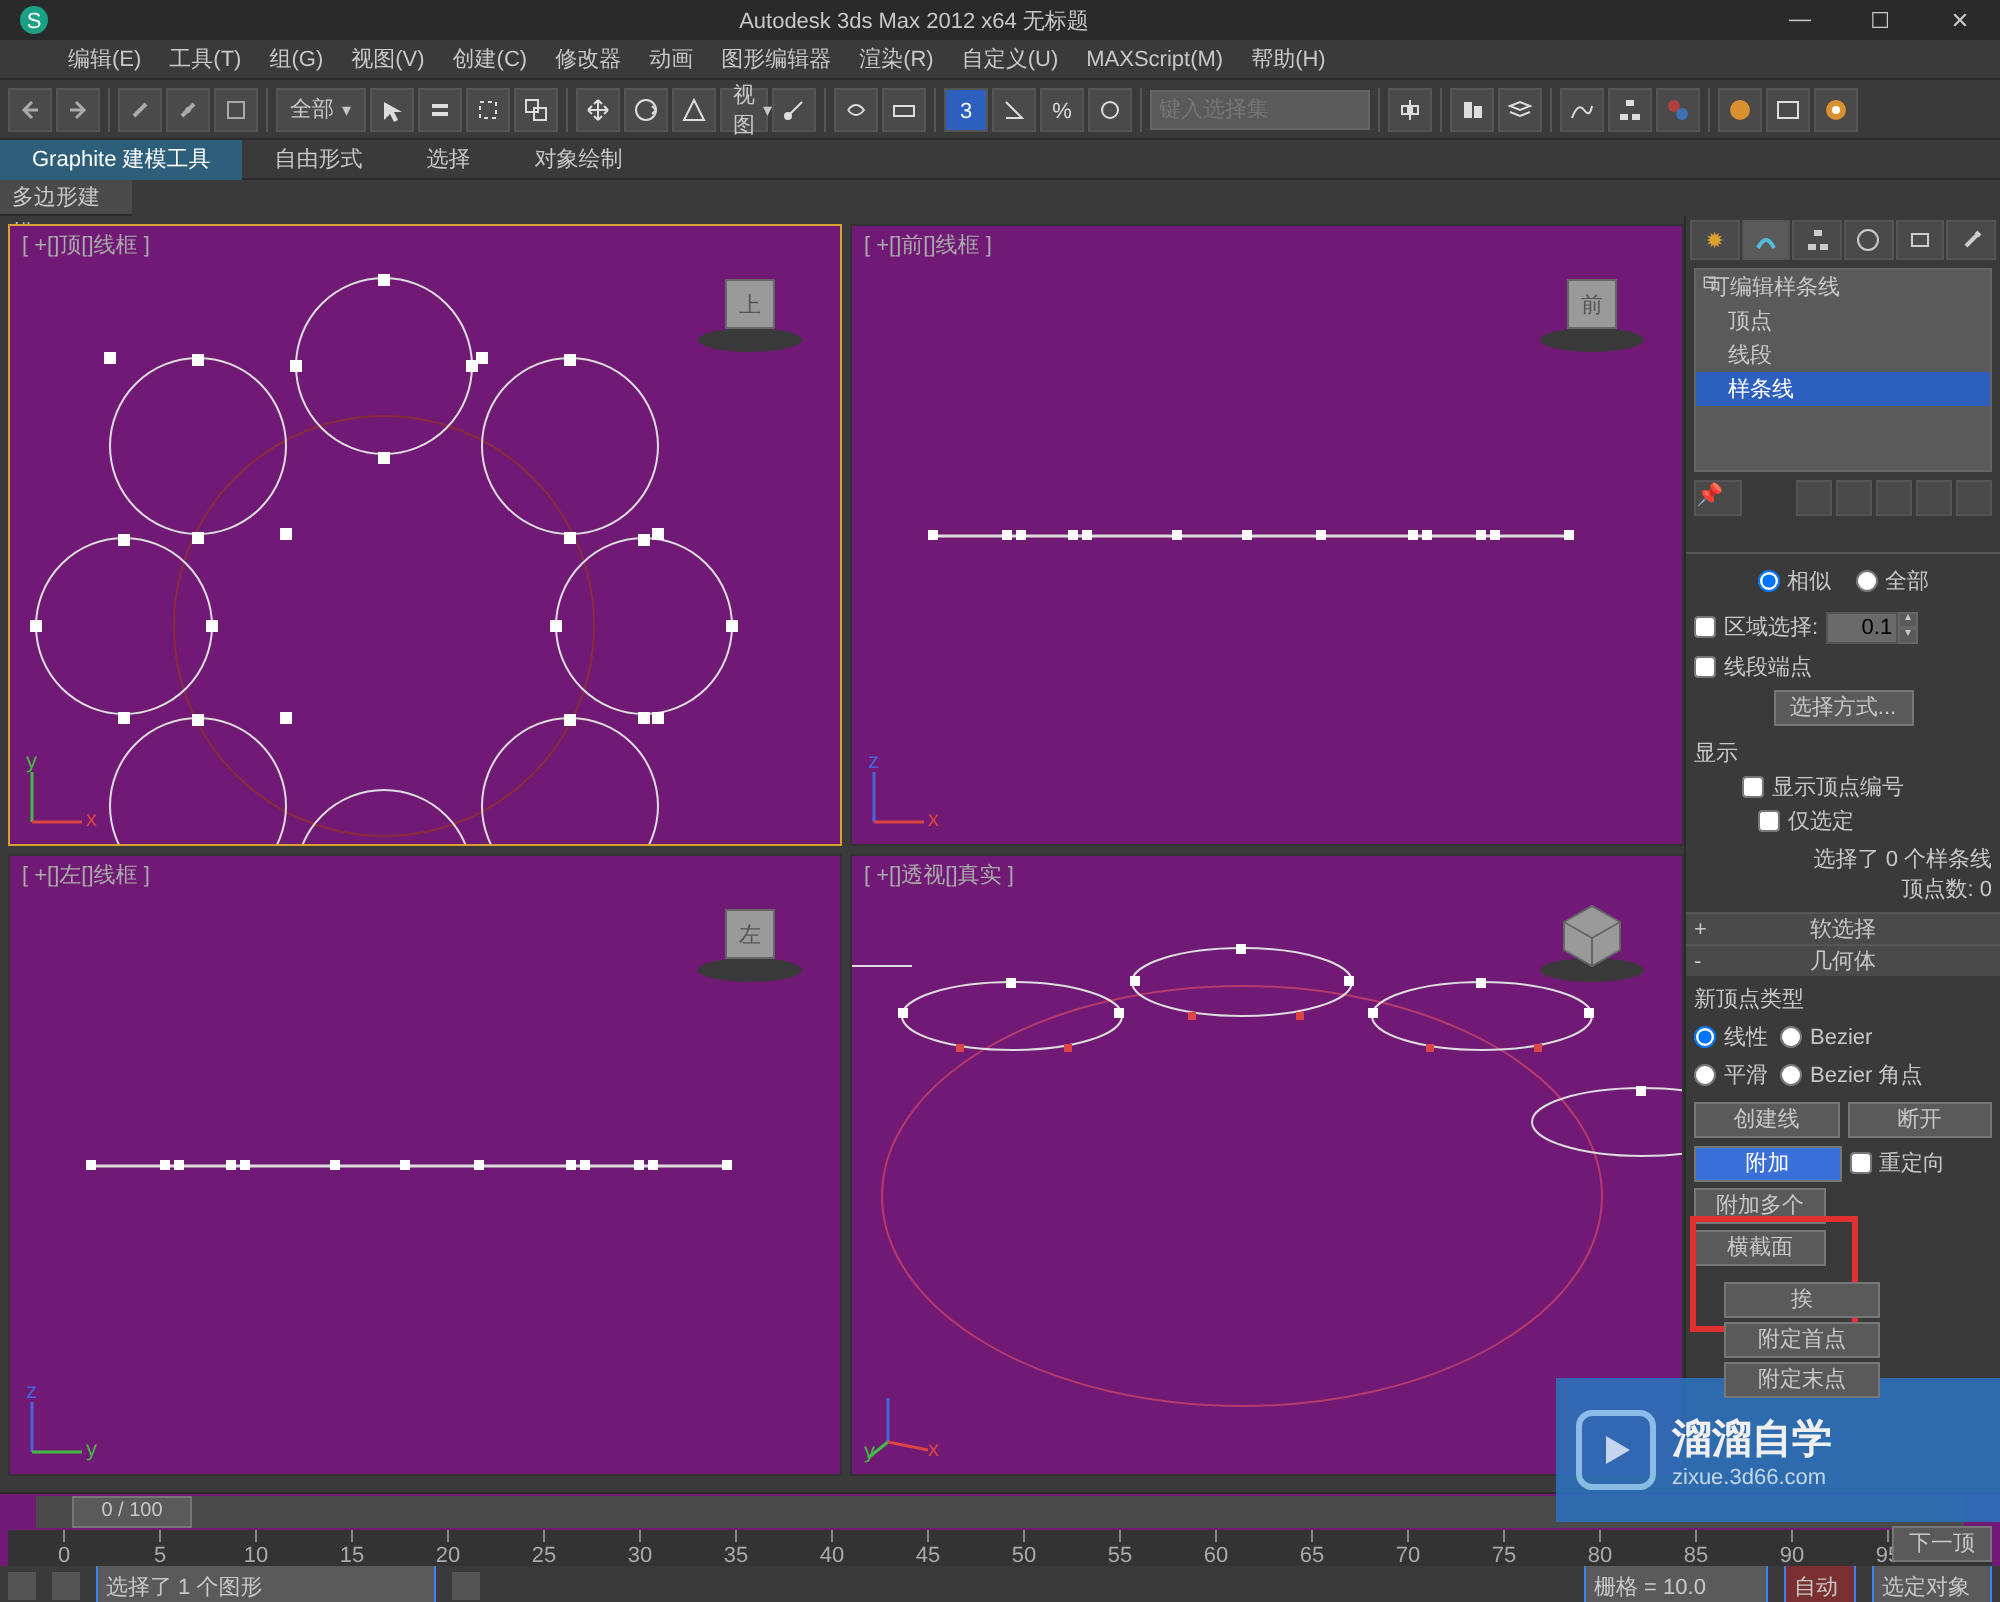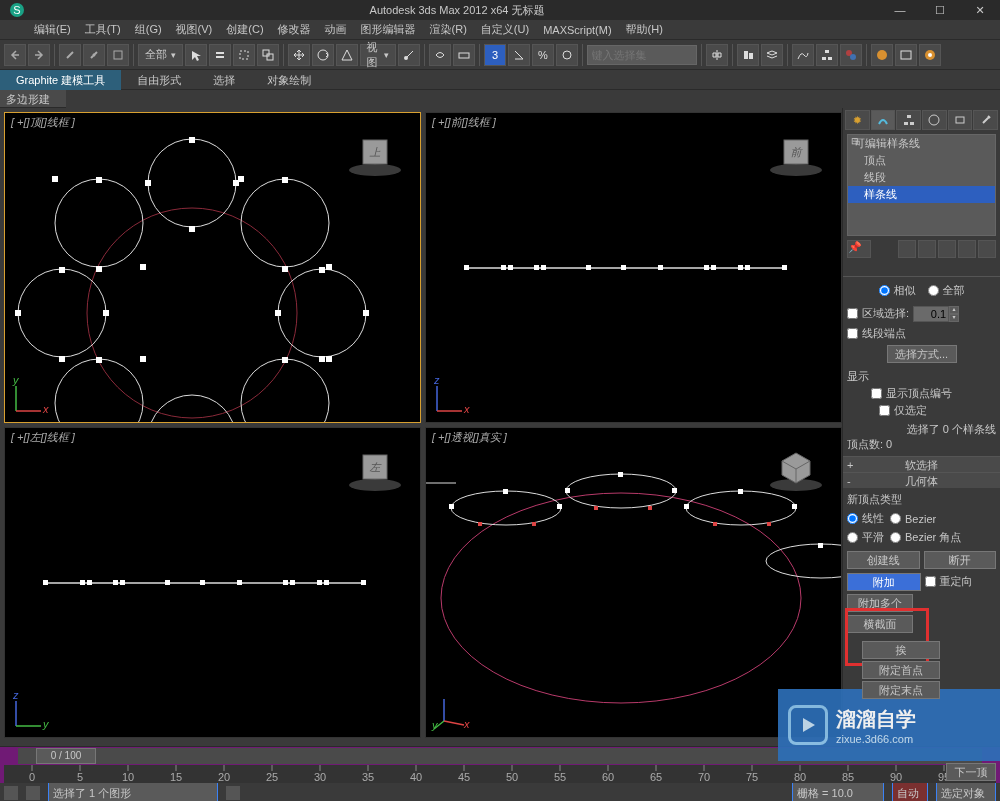--- a/index.html
+++ b/index.html
@@ -27,21 +27,21 @@
 .tb-input { background: #5a5a5a; border: 1px solid #666; height: 20px; width: 110px; padding: 0 4px; color: #c8c8c8; }
 
 
 .ribbon { height: 20px; background: #3a3a3a; display: flex; align-items: center; border-bottom: 1px solid #2a2a2a; }
 .ribbon .tab { padding: 0 16px; height: 20px; line-height: 20px; }
 .ribbon .tab.active { background: #2d5f7a; color: #fff; }
 .polymod { height: 18px; background: #4a4a4a; padding: 0 6px; line-height: 18px; border-bottom: 1px solid #2a2a2a; width: 66px; }
 
 
 .viewports { display: grid; grid-template-columns: 417px 417px; grid-template-rows: 311px 311px; gap: 4px; padding: 4px; position: relative; }
-.vp { background: #000000; position: relative; border: 1px solid #333; overflow: hidden; font-style: italic; }
+.vp { background: #701a75; position: relative; border: 1px solid #333; overflow: hidden; }
 .vp.active { border: 1px solid #d8a030; }
 .vp-label { position: absolute; top: 2px; left: 6px; color: #aaa; font-size: 11px; }
 .vp-cube { position: absolute; top: 15px; right: 15px; width: 60px; height: 50px; }
 .vp-axis { position: absolute; bottom: 6px; left: 6px; width: 40px; height: 40px; }
 
 
 .cmdpanel { position: absolute; top: 108px; right: 0; width: 158px; height: 640px; background: #3a3a3a; border-left: 1px solid #2a2a2a; }
 .cp-tabs { height: 24px; display: flex; gap: 1px; padding: 2px; }
 .cp-tab { flex: 1; background: #4a4a4a; border: 1px solid #555; display: flex; align-items: center; justify-content: center; }
 .cp-tab.active { background: #5a5a5a; }
@@ -189,21 +189,21 @@
       <svg width="14" height="14">
         <circle cx="7" cy="7" r="5" stroke="#ddd" fill="none"></circle>
         <path d="M12 7 L10 5 M12 7 L10 9" stroke="#ddd"></path>
       </svg>
     </div>
   <div class="tb-btn">
       <svg width="14" height="14">
         <path d="M7 2 L12 12 L2 12 Z" stroke="#ddd" fill="none"></path>
       </svg>
     </div>
-  <div class="tb-dropdown" style="width:36px">
+  <div class="tb-dropdown" style="width:24px">
       <span>视图</span>
     </div>
   <div class="tb-btn">
       <svg width="14" height="14">
         <circle cx="4" cy="10" r="2" fill="#ddd"></circle>
         <path d="M4 10 L11 3" stroke="#ddd"></path>
       </svg>
     </div>
   <div class="tb-sep"></div>
   <div class="tb-btn">
@@ -581,21 +581,21 @@
     <div style="margin-top:6px">显示</div>
     <label class="cp-check" style="margin-left:24px">
         <input type="checkbox" style="">
         <span>显示顶点编号</span>
       </label>
     <label class="cp-check" style="margin-left:32px">
         <input type="checkbox" style="">
         <span>仅选定</span>
       </label>
     <div style="text-align:right;margin-top:4px">选择了 0 个样条线</div>
-    <div style="text-align:left">顶点数: 0</div>
+    <div style="text-align:right">顶点数: 0</div>
   </div>
 
   <div class="rollout-h"><span class="sign">+</span><span>软选择</span></div>
   <div class="rollout-h"><span class="sign">-</span><span>几何体</span></div>
   <div class="rollout-b">
     <div style="margin-bottom:2px">新顶点类型</div>
     <div style="display:flex;gap:6px">
       <label class="cp-radio">
           <input type="radio" checked="" style="">
           <span>线性</span>

